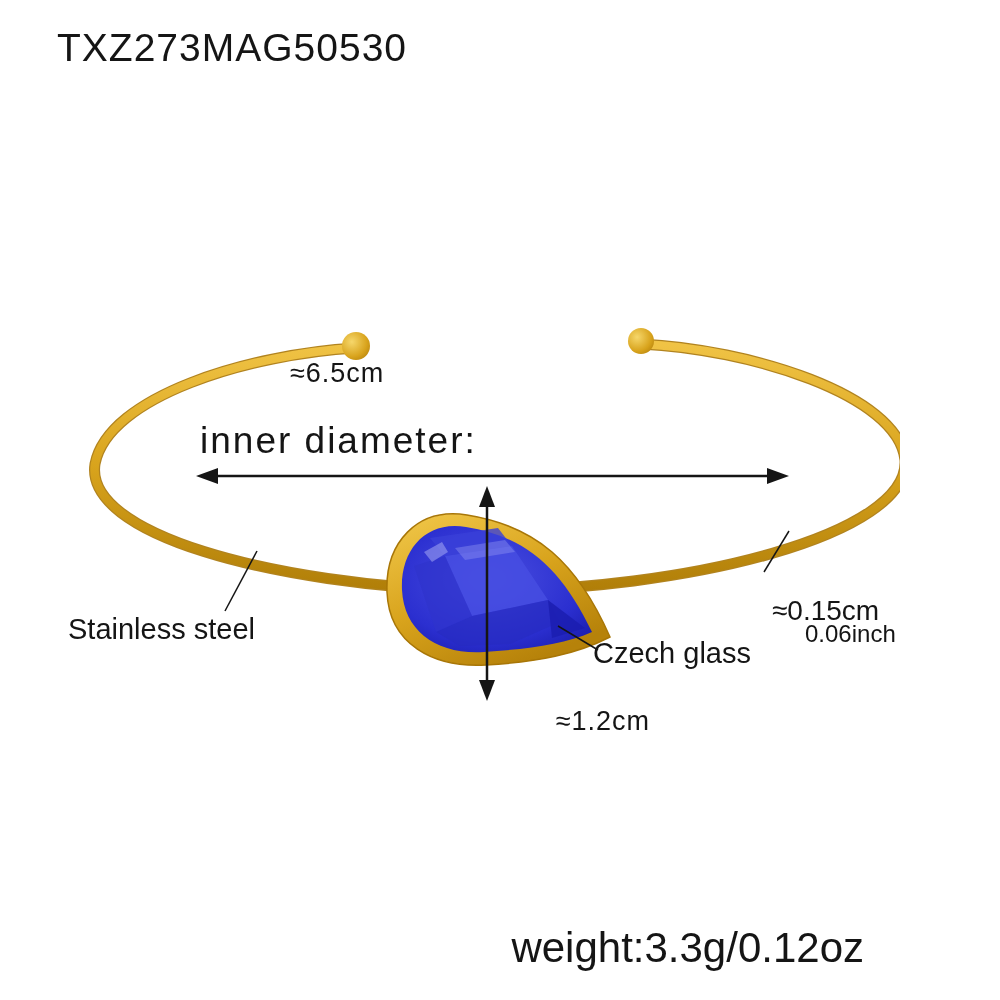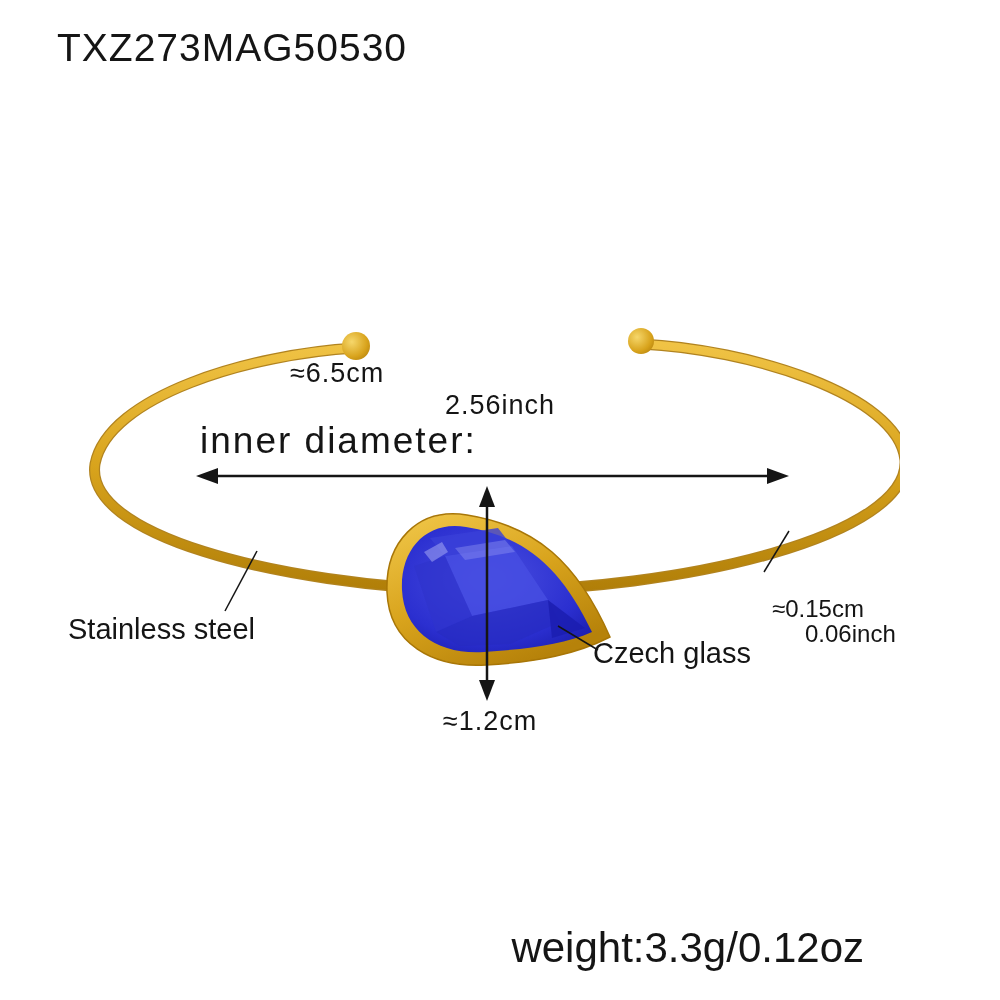--- a/index.html
+++ b/index.html
@@ -13,23 +13,23 @@
     border-radius:17px;
   }
   #drawing{position:absolute;left:0;top:0;width:1000px;height:1000px;}
   .label{position:absolute;white-space:nowrap;color:#151515;}
   .product-code{left:57px;top:26px;font-size:39px;letter-spacing:1px;}
   .dim-cm{left:290px;top:358px;width:400px;text-align:left;font-size:27px;letter-spacing:1px;}
   .dim-inch{left:300px;top:390px;width:400px;text-align:center;font-size:27px;letter-spacing:1px;}
   .dim-title{left:200px;top:420px;width:620px;text-align:left;font-size:37px;letter-spacing:2px;}
   .band-material{left:68px;top:613px;font-size:29px;text-align:center;}
   .stone-material{left:593px;top:637px;font-size:29px;}
-  .thick-cm{left:772px;top:595px;font-size:24px;}
+  .thick-cm{left:772px;top:595px;font-size:28px;}
   .thick-inch{left:778px;top:620px;font-size:24px;margin-left:27px;}
-  .height-cm{left:330px;top:706px;width:320px;text-align:center;font-size:27px;letter-spacing:1px;}
+  .height-cm{left:330px;top:706px;width:320px;text-align:right;font-size:27px;letter-spacing:1px;}
   .height-inch{left:340px;top:736px;width:320px;text-align:center;font-size:27px;letter-spacing:1px;}
   .weight{right:36px;top:924px;font-size:42px;}
 </style>
 </head>
 <body>
 
 <div id="stage">
 
   <svg id="drawing" viewBox="0 0 1000 1000" xmlns="http://www.w3.org/2000/svg">
     <defs>
@@ -91,21 +91,20 @@
     <line x1="225" y1="611" x2="257" y2="551" stroke="#151515" stroke-width="1.5"></line>
 
     <line x1="558" y1="626" x2="598" y2="650" stroke="#151515" stroke-width="1.5"></line>
 
     <line x1="764" y1="572" x2="789" y2="531" stroke="#151515" stroke-width="1.5"></line>
   </svg>
 
   <div class="label product-code">TXZ273MAG50530</div>
 
   <div class="label dim-cm">≈6.5cm</div>
-  <div class="label dim-inch">2.56inch</div>
   <div class="label dim-title">inner diameter:</div>
 
   <div class="label band-material">Stainless steel</div>
   <div class="label stone-material">Czech glass</div>
 
   <div class="label thick-cm">≈0.15cm</div>
   <div class="label thick-inch">0.06inch</div>
 
   <div class="label height-cm">≈1.2cm</div>
 

